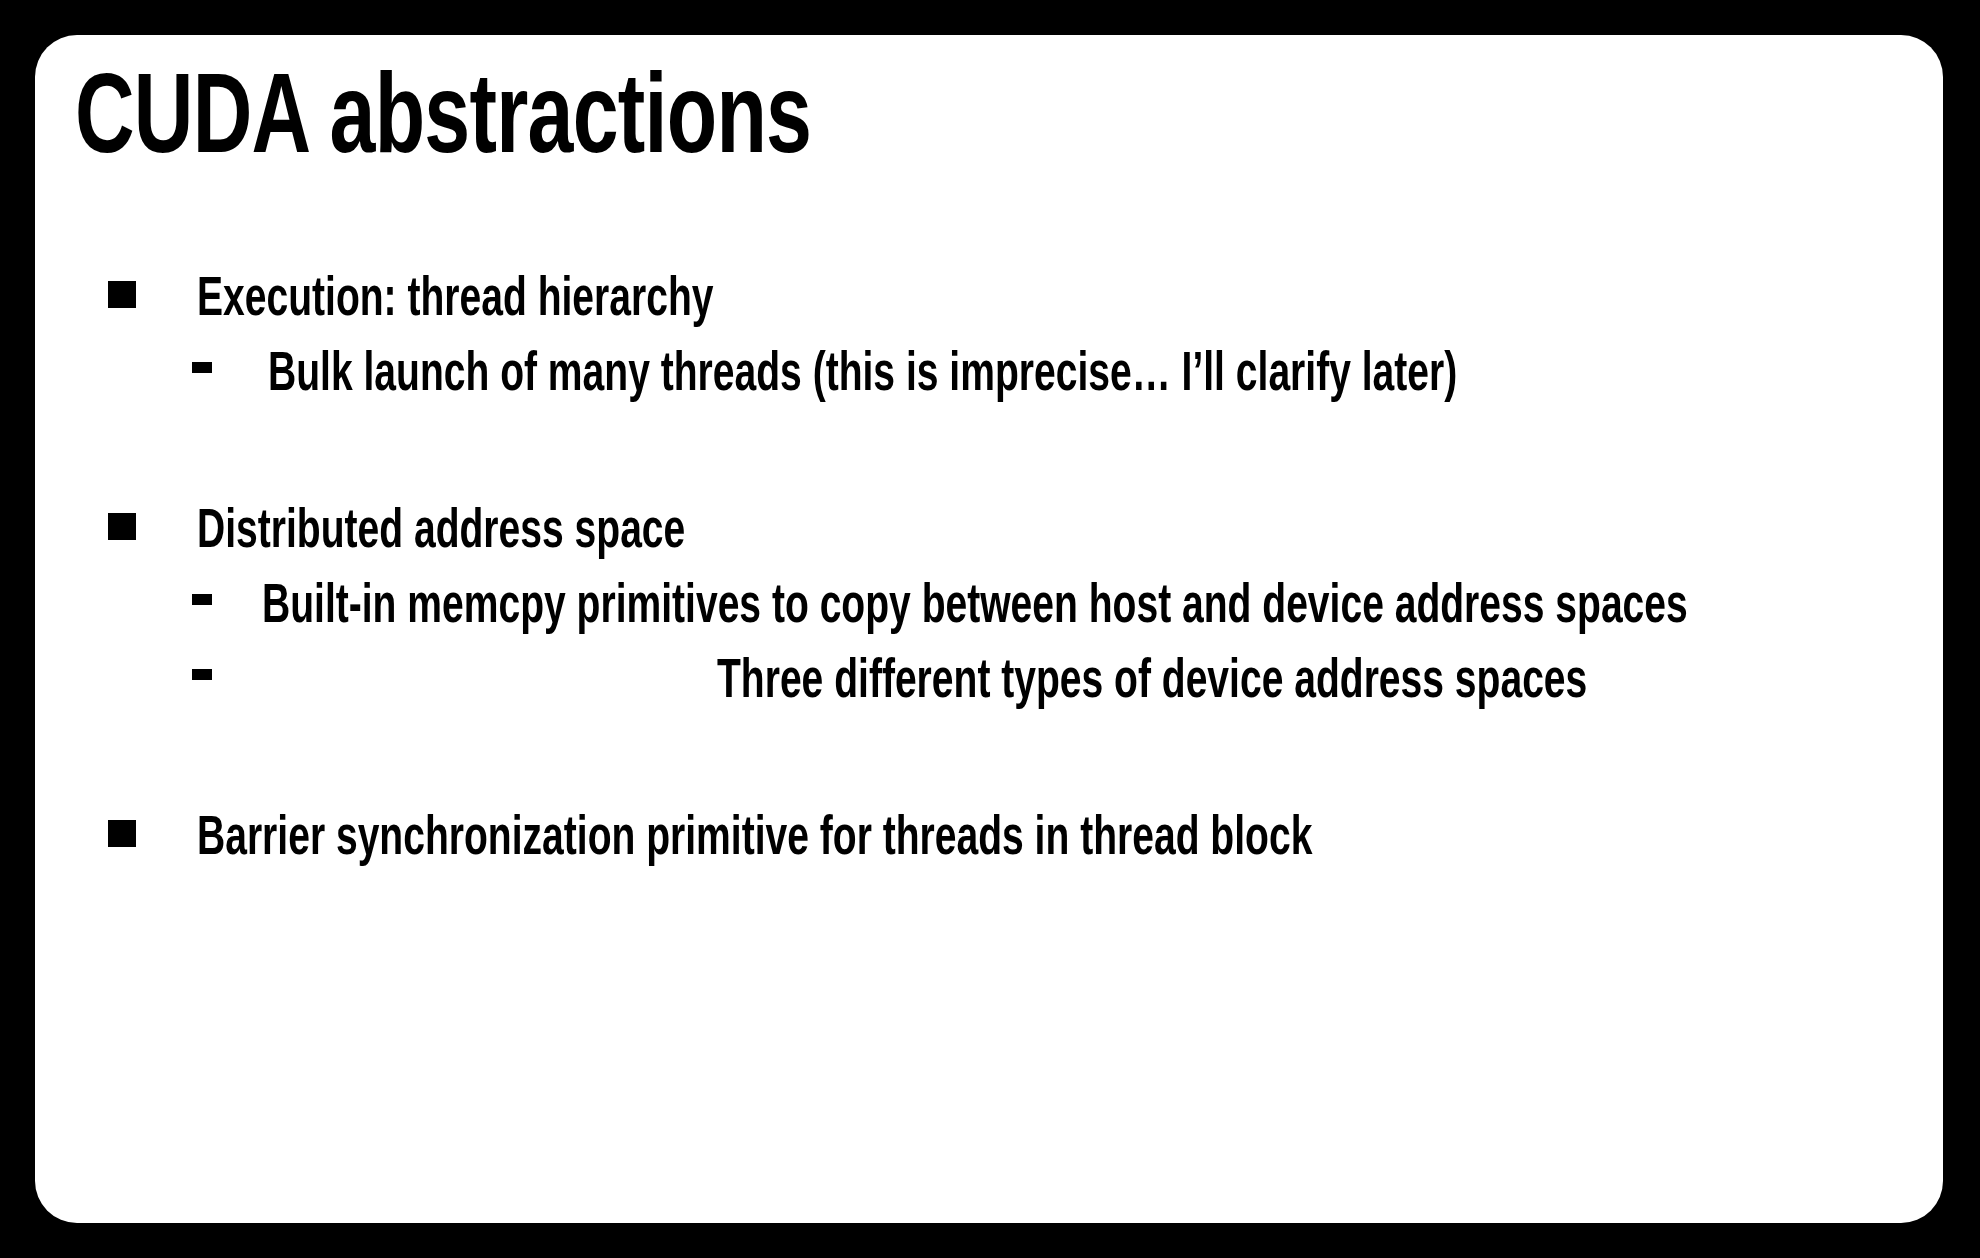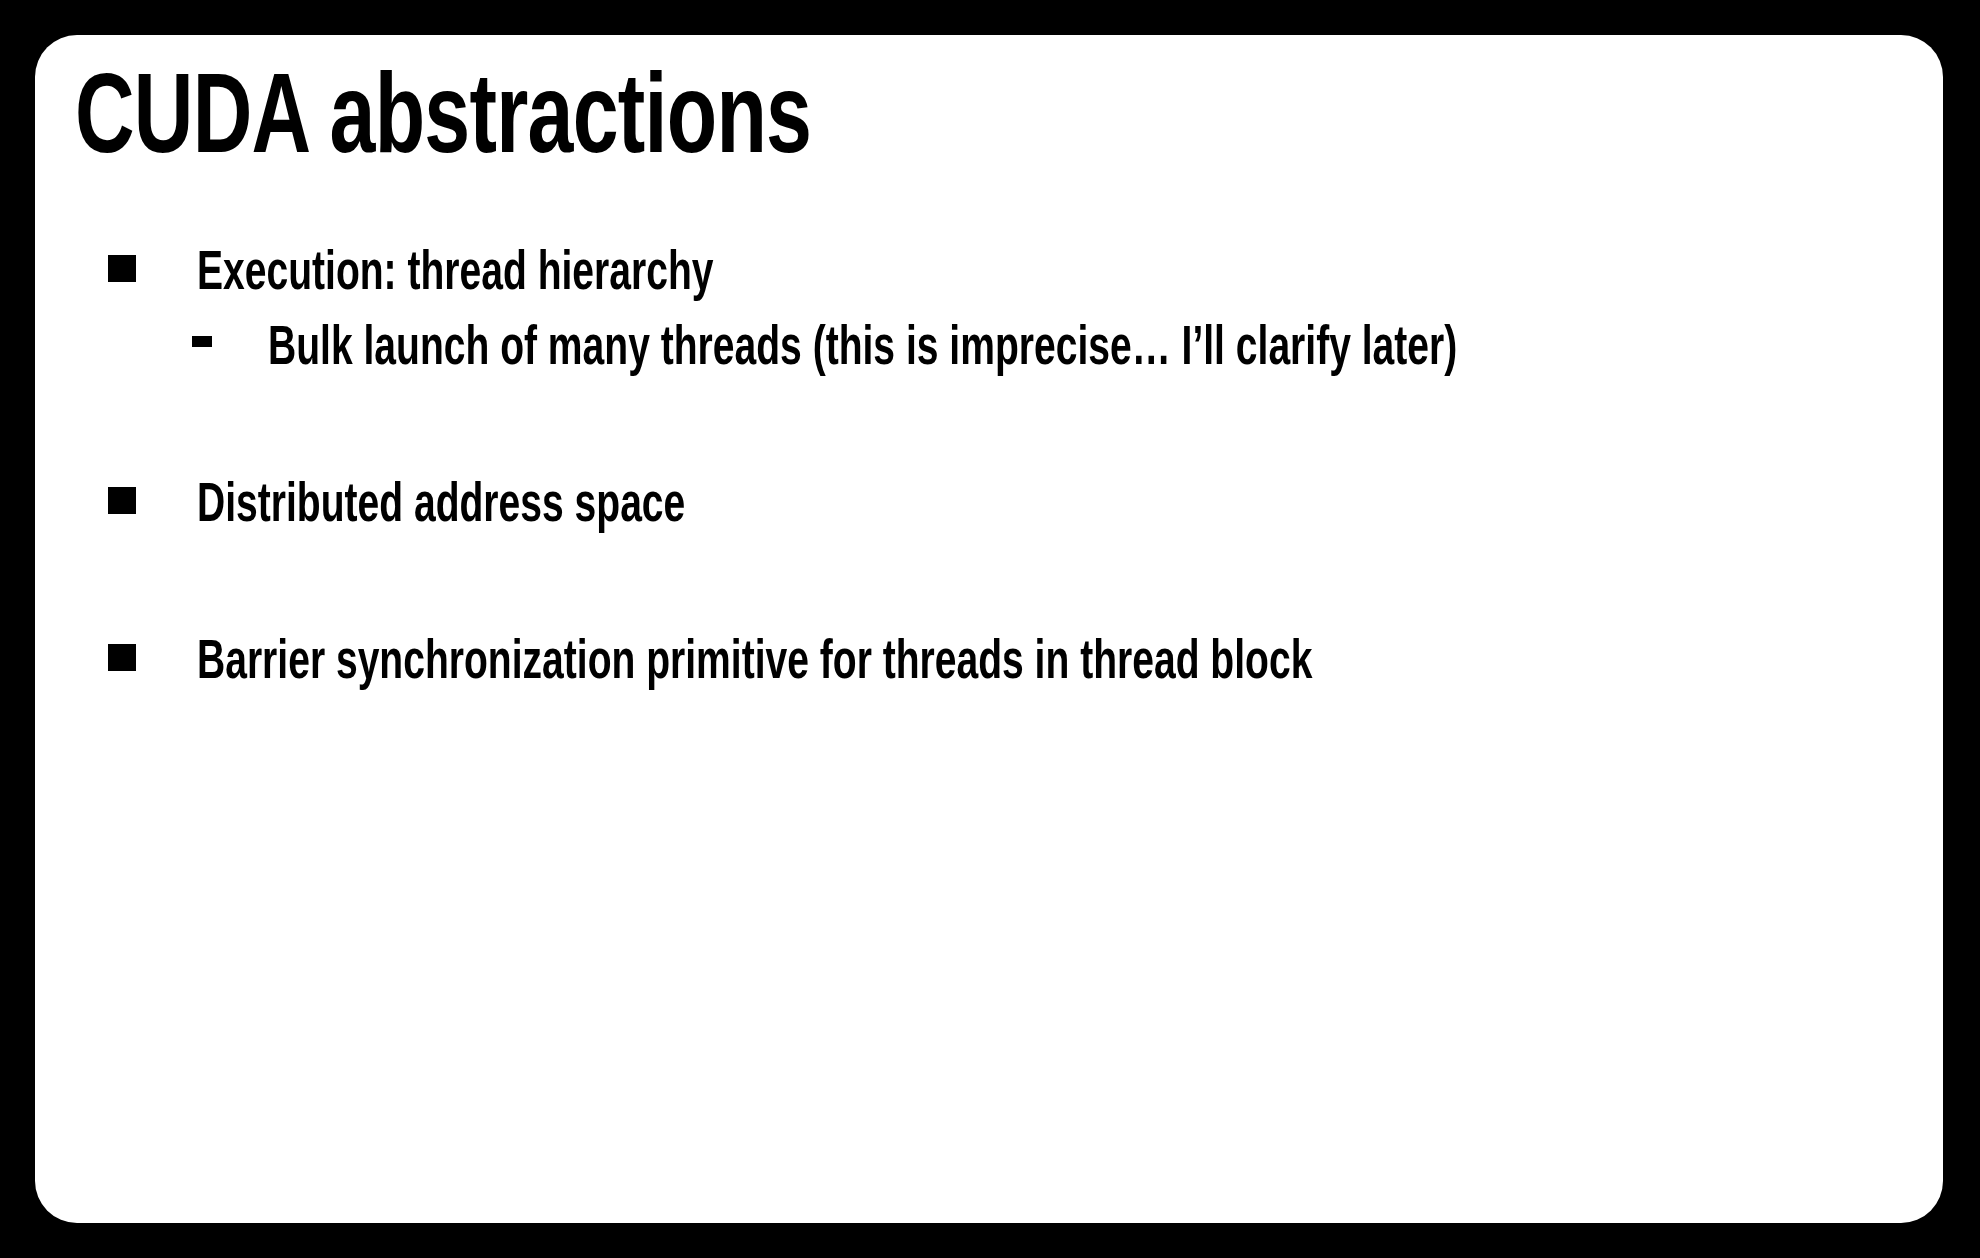--- a/index.html
+++ b/index.html
@@ -36,21 +36,21 @@
     line-height: 113px;
     color: #000000;
     white-space: nowrap;
     letter-spacing: -1px;
     transform: scaleX(0.73);
     transform-origin: 0 0;
   }
   .content {
     position: absolute;
     left: 0;
-    top: 198px;
+    top: 224px;
     right: 0;
   }
   .row {
     position: relative;
     height: 75px;
   }
   .row .txt {
     display: inline-block;
     font-size: 55px;
     font-weight: 700;
@@ -98,20 +98,28 @@
         <span class="dash"></span>
         <span class="txt">Bulk launch of many threads (this is imprecise… I’ll clarify later)</span>
       </div>
 
       <div class="gap"></div>
 
       <div class="row l1">
         <span class="sq"></span>
         <span class="txt">Distributed address space</span>
       </div>
+      <div class="row l2">
+        <span class="dash"></span>
+        <span class="txt">Built-in memcpy primitives to copy between host and device address spaces</span>
+      </div>
+      <div class="row l2">
+        <span class="dash"></span>
+        <span class="txt">Three different types of device address spaces</span>
+      </div>
 
       <div class="gap"></div>
 
       <div class="row l1">
         <span class="sq"></span>
         <span class="txt">Barrier synchronization primitive for threads in thread block</span>
       </div>
 
       <div class="gap"></div>
 

